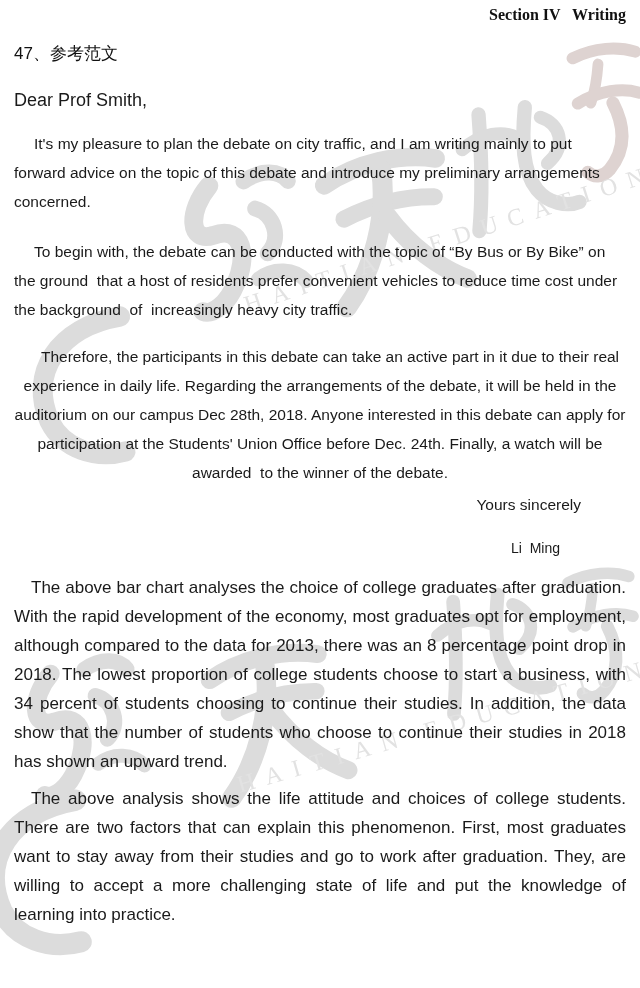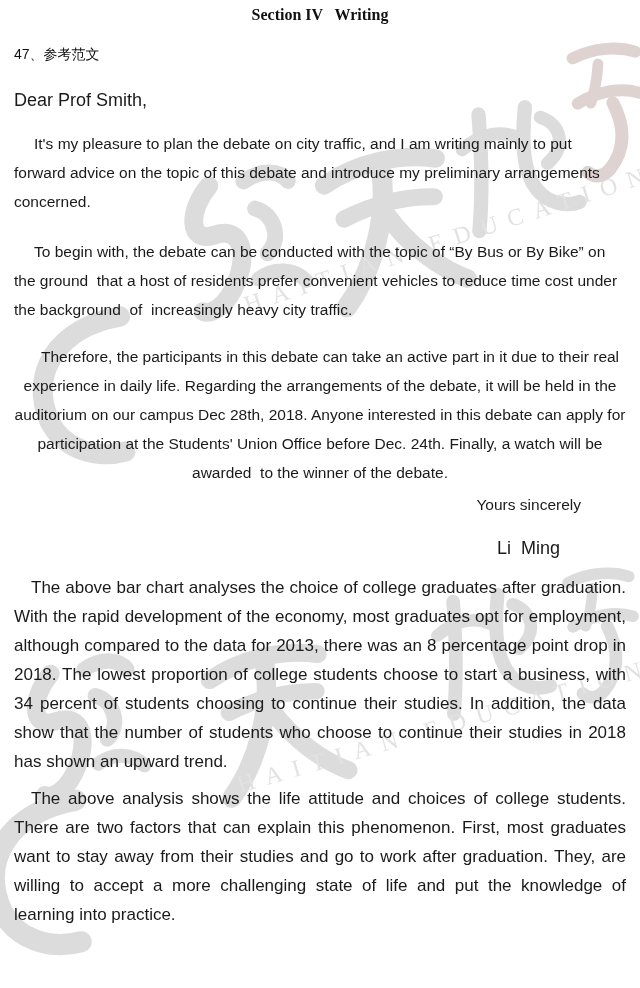--- a/index.html
+++ b/index.html
@@ -27,30 +27,30 @@
     letter-spacing:11px;
     white-space:pre;
     transform:rotate(-18deg);
     transform-origin:0 50%;
   }
   .wm-text.lower{transform:rotate(-16deg);}
   
   .content{position:absolute;inset:0;z-index:1;padding:0 14px;box-sizing:border-box;}
   .doc-title{
     margin:6px 0 0 0;
-    text-align:center;
+    text-align:right;
     font-family:"Liberation Serif",serif;
     font-weight:bold;
     font-size:16px;
     line-height:18px;
     white-space:pre;
     color:#111;
   }
   .q-heading{
-    font-size:14px;
+    font-size:17px;
     line-height:22px;
     color:#111;
   }
   .q-heading.first{margin-top:19px;}
   .q-heading.second{margin-top:33px;}
   p{margin:0;}
   .salutation{
     margin-top:25px;
     font-size:18px;
     line-height:20px;
@@ -68,21 +68,21 @@
   .lp4{margin-top:12px;}
   .closing{
     margin-top:8px;
     font-size:15.5px;
     line-height:20px;
     text-align:right;
     padding-right:45px;
   }
   .signature{
     margin-top:23px;
-    font-size:18px;
+    font-size:14px;
     line-height:20px;
     text-align:right;
     padding-right:66px;
     white-space:pre;
   }
   .essay-para{
     font-size:17px;
     line-height:29px;
     text-indent:17px;
     text-align:justify;

